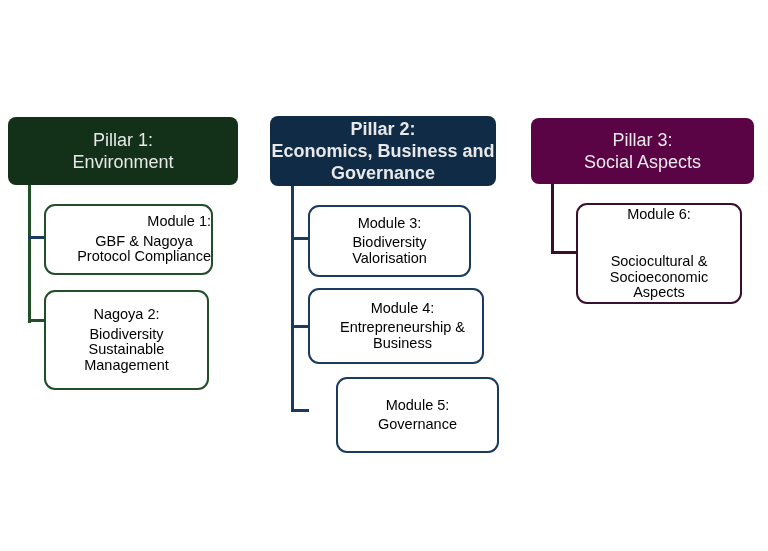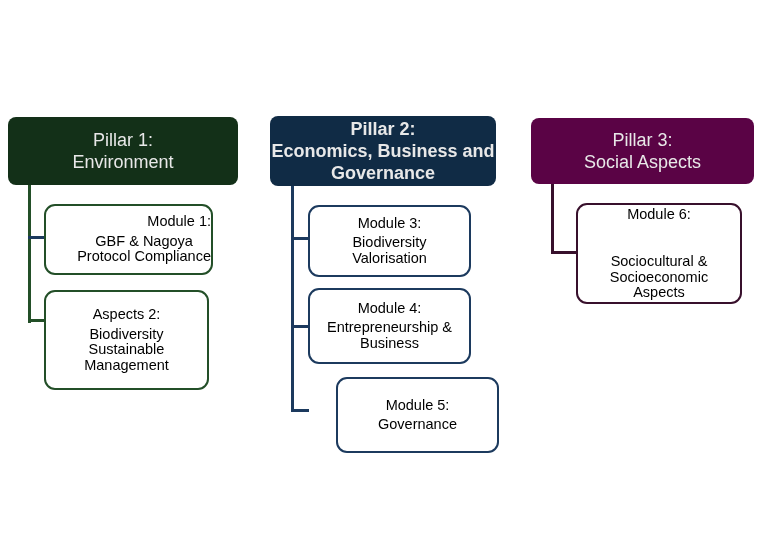--- a/index.html
+++ b/index.html
@@ -36,21 +36,21 @@
   
   #p1-header { left: 8px;   top: 117px; width: 230px; height: 68px; }
   #m1        { left: 44px;  top: 204px; width: 165px; height: 67px; align-items: flex-end; }
   #m2        { left: 44px;  top: 290px; width: 161px; height: 96px; }
   #c1-v      { left: 28px;  top: 185px; width: 3px;  height: 138px; }
   #c1-stub1  { left: 28px;  top: 236px; width: 16px; height: 3px; }
   #c1-elbow  { left: 28px;  top: 319px; width: 17px; height: 3px; }
   
   #p2-header { left: 270px; top: 116px; width: 226px; height: 70px; }
   #m3        { left: 308px; top: 205px; width: 159px; height: 68px; }
-  #m4        { left: 308px; top: 288px; width: 159px; height: 72px; }
+  #m4        { left: 308px; top: 288px; width: 159px; height: 72px; padding-left: 13px; }
   #m5        { left: 308px; top: 377px; width: 159px; height: 72px; margin-left: 28px; }
   #c2-v      { left: 291px; top: 185px; width: 3px;  height: 227px; }
   #c2-stub1  { left: 291px; top: 237px; width: 18px; height: 3px; }
   #c2-stub2  { left: 291px; top: 325px; width: 18px; height: 3px; }
   #c2-stub3  { left: 291px; top: 409px; width: 18px; height: 3px; }
   
   #p3-header { left: 531px; top: 118px; width: 223px; height: 66px; align-items: center; }
   #m6        { left: 576px; top: 203px; width: 162px; height: 97px; }
   #c3-v      { left: 551px; top: 183px; width: 3px;  height: 71px; }
   #c3-elbow  { left: 551px; top: 251px; width: 26px; height: 3px; }
@@ -66,21 +66,21 @@
   </div>
   <div id="c1-v" class="conn" style="background-color: rgb(35, 79, 40);"></div>
   <div id="c1-elbow" class="conn" style="background-color: rgb(35, 79, 40);"></div>
   <div id="c1-stub1" class="conn" style="background-color: rgb(28, 58, 94);"></div>
   <div id="m1" class="module-box" style="border-color: rgb(35, 79, 40);">
     <div class="module-title">Module 1:</div>
     <div class="lines">GBF &amp; Nagoya
 Protocol Compliance</div>
   </div>
   <div id="m2" class="module-box" style="border-color: rgb(35, 79, 40);">
-    <div class="module-title">Aspects 2:</div>
+    <div class="module-title">Nagoya 2:</div>
     <div class="lines">Biodiversity
 Sustainable
 Management</div>
   </div>
 
   <div id="p2-header" class="pillar-header" style="background-color: rgb(16, 43, 69); color: rgb(232, 232, 232); font-weight: bold;">
     <div class="lines">Pillar 2:
 Economics, Business and
 Governance</div>
   </div>

